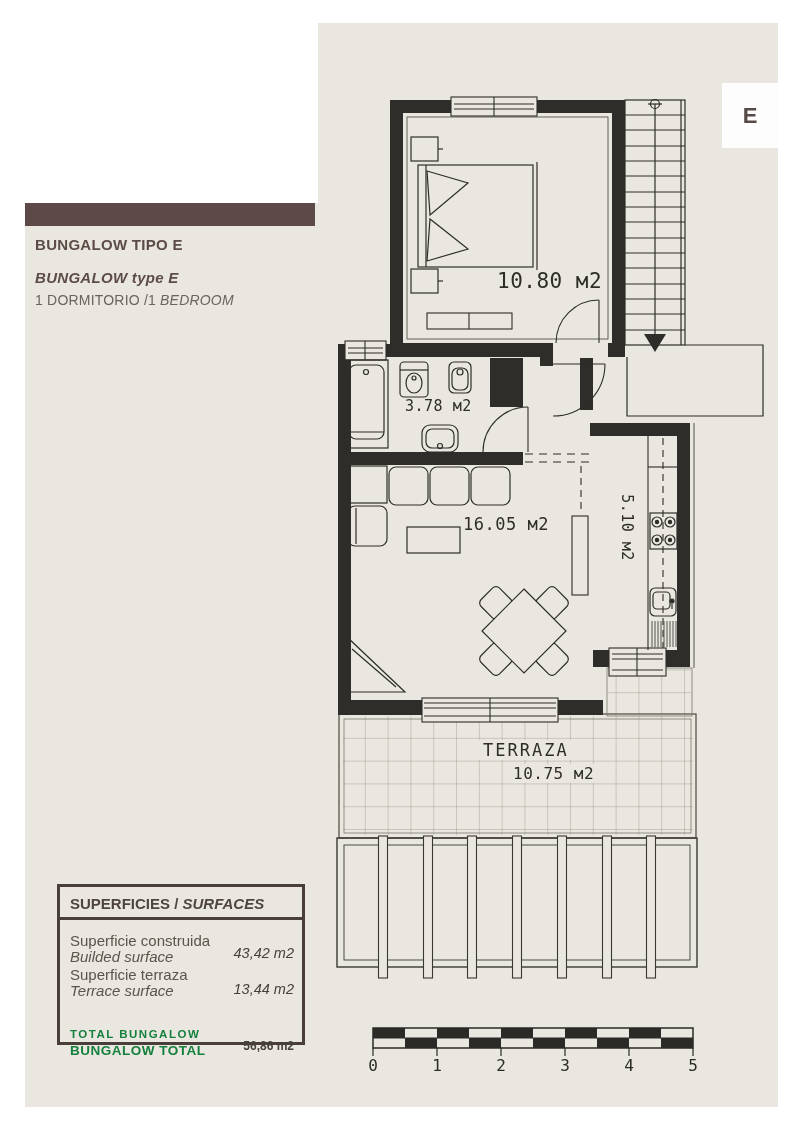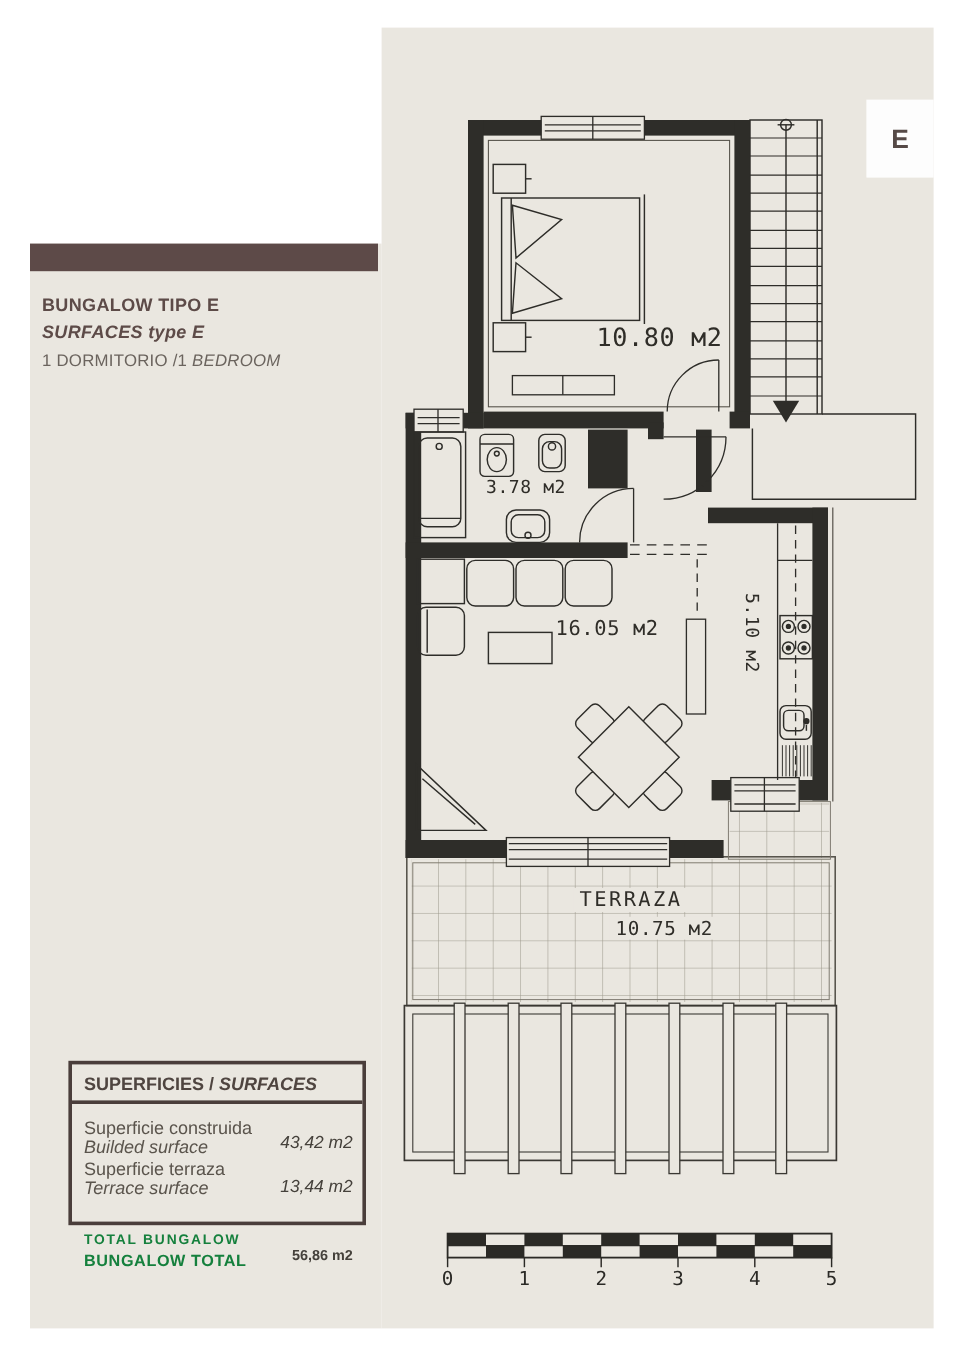--- a/index.html
+++ b/index.html
@@ -2,35 +2,35 @@
 <html><head>
 <meta charset="utf-8">
 <style>
   html,body{margin:0;padding:0;background:#ffffff;}
   body{position:relative;width:800px;height:1132px;overflow:hidden;
        font-family:"Liberation Sans",sans-serif;}
   
   .panel{position:absolute;background:#eae7e0;}
   
   .accent-bar{position:absolute;left:25px;top:203px;width:290px;height:23px;background:#5d4a48;}
-  .title1{position:absolute;left:35px;top:246px;font-size:15px;font-weight:bold;color:#5d4b48;letter-spacing:.3px;}
+  .title1{position:absolute;left:35px;top:236px;font-size:15px;font-weight:bold;color:#5d4b48;letter-spacing:.3px;}
   .title2{position:absolute;left:35px;top:269px;font-size:15px;font-weight:bold;font-style:italic;color:#5d4b48;letter-spacing:.3px;}
   .title3{position:absolute;left:35px;top:292px;font-size:14px;color:#6b645e;letter-spacing:.2px;}
   .title3 i{font-style:italic;}
   
   .unit-box{position:absolute;left:722px;top:83px;width:56px;height:65px;background:#fdfdfd;
             display:flex;align-items:center;justify-content:center;}
   .unit-letter{font-size:22px;font-weight:bold;color:#564a47;}
   
   .plan-label{position:absolute;font-family:"DejaVu Sans Mono",monospace;color:#2f2d28;
               letter-spacing:.5px;white-space:nowrap;}
   .terr-label{background:#eae7e0;padding:0 5px;text-align:center;}
   .rot90{transform:rotate(90deg);}
   
-  .surf-table{position:absolute;left:57px;top:884px;width:248px;height:137px;box-sizing:border-box;
+  .surf-table{position:absolute;left:57px;top:884px;width:248px;height:161px;box-sizing:border-box;
               border:3px solid #4a3e3b;color:#5a544c;}
   .surf-header{position:absolute;left:10px;top:8px;font-size:15px;font-weight:bold;color:#4f4540;white-space:nowrap;}
   .surf-header i{font-style:italic;}
   .surf-rule{position:absolute;left:0;top:30px;width:100%;height:3px;background:#4a3e3b;}
   .surf-row-labels{position:absolute;left:10px;font-size:15px;line-height:16px;}
   .surf-row-labels .en{font-style:italic;}
   .surf-value{position:absolute;right:8px;font-size:14.5px;color:#45413b;font-style:italic;}
   .surf-total-labels{position:absolute;left:10px;top:140px;color:#15803d;}
   .surf-total-labels .t1{font-size:11.5px;font-weight:bold;letter-spacing:1.5px;line-height:15px;}
   .surf-total-labels .t2{font-size:13.5px;font-weight:bold;letter-spacing:.5px;line-height:17px;}
@@ -41,21 +41,21 @@
   svg{position:absolute;left:0;top:0;}
 </style>
 </head>
 <body>
 
 <div class="panel" style="left:25px;top:203px;width:293px;height:904px;"></div>
 <div class="panel" style="left:318px;top:23px;width:460px;height:1084px;"></div>
 
 <div class="accent-bar"></div>
 <div class="title1">BUNGALOW TIPO E</div>
-<div class="title2">SURFACES type E</div>
+<div class="title2">BUNGALOW type E</div>
 <div class="title3"><span>1 DORMITORIO /1 </span><i>BEDROOM</i></div>
 
 <div class="unit-box">
   <span class="unit-letter">E</span>
 </div>
 
 <svg width="800" height="1132" viewBox="0 0 800 1132">
   <defs>
     <pattern id="tile" x="343" y="716" width="22.8" height="22.8" patternUnits="userSpaceOnUse">
       <path d="M 22.8 0 V 22.8 M 0 22.8 H 22.8" stroke="#9e9a8d" stroke-width="0.9" fill="none"></path>

